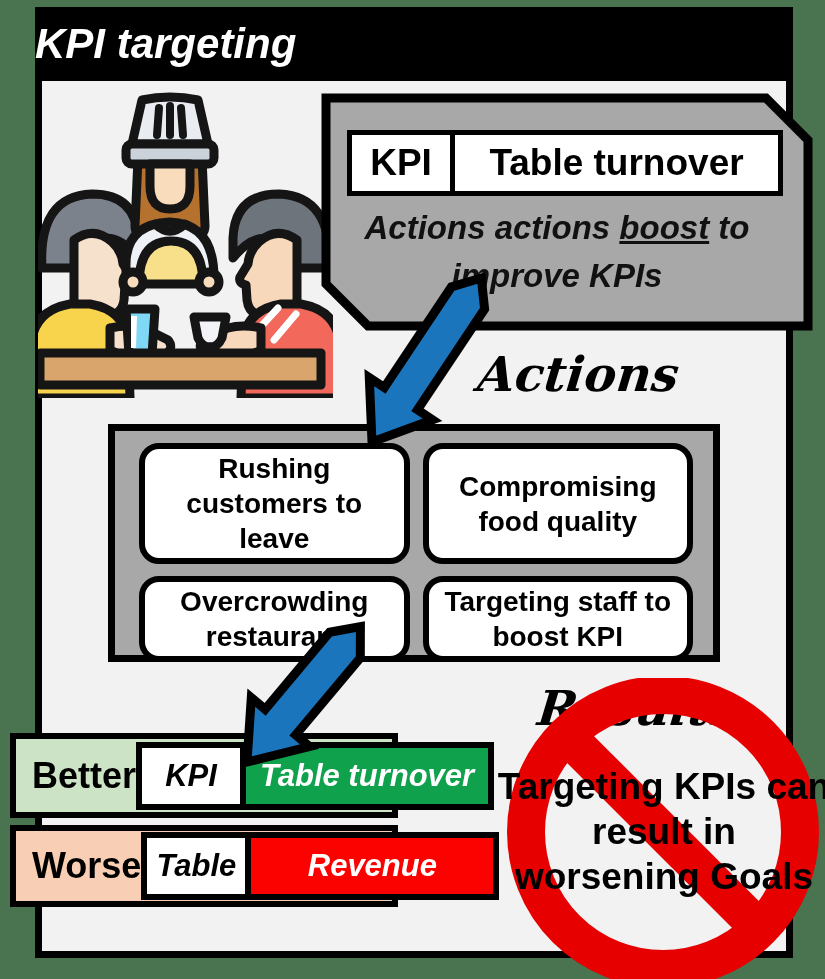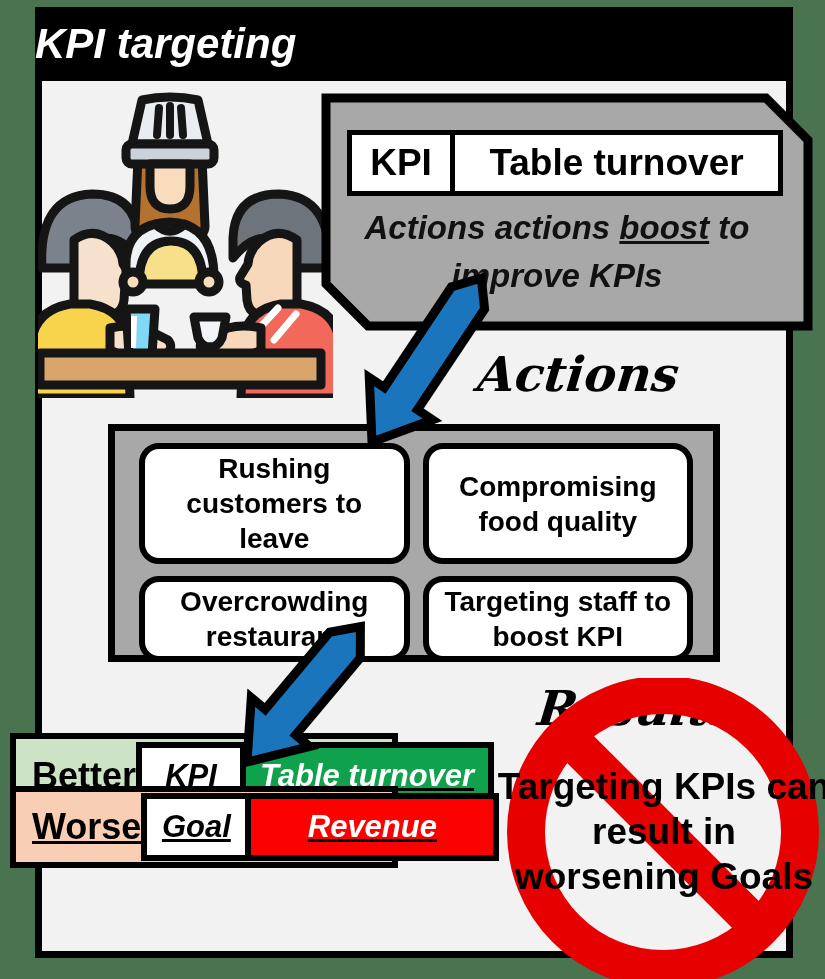--- a/index.html
+++ b/index.html
@@ -25,23 +25,23 @@
   .lbl-actions { left:478px; top:346px; }
   .lbl-results { left:538px; top:680px; }
 
   .actions-box { position:absolute; left:108px; top:424px; width:612px; height:238px; background:var(--gray,#a8a8a8);
                  border:7px solid #000; box-sizing:border-box; display:grid; grid-template-columns:1fr 1fr;
                  gap:12px 13px; padding:12px 20px 14px 24px; }
   .pill { background:#fff; border:6px solid #000; border-radius:20px; display:flex; align-items:center; justify-content:center;
           text-align:center; font-size:28px; font-weight:bold; line-height:1.25; padding:2px 6px; box-sizing:border-box; }
 
   .result-row { position:absolute; left:10px; width:388px; border:6px solid #000; box-sizing:border-box;
-                display:flex; align-items:center; padding:0 12px 0 16px;text-decoration:underline; }
+                display:flex; align-items:center; padding:0 12px 0 16px; }
   .row-better { top:733px; height:85px; background:var(--better-bg,#cde3c6); }
-  .row-worse  { top:786px; height:82px; background:var(--worse-bg,#f8cfb5); }
+  .row-worse  { top:825px; height:82px; background:var(--worse-bg,#f8cfb5); }
   .result-label { font-size:36px; font-weight:bold; color:#000; }
   .result-table { margin-left:auto; height:56px; border:6px solid #000; display:flex; background:#fff; }
   .result-table .key { width:98px; display:flex; align-items:center; justify-content:center;
                        font-size:31px; font-weight:bold; font-style:italic; background:#fff; border-right:6px solid #000; }
   .result-table .val { width:242px; display:flex; align-items:center; justify-content:center;
                        font-size:31px; font-weight:bold; font-style:italic; color:#fff; }
   .val-kpi  { background:var(--kpi-green,#0fa14c); }
   .val-goal { background:var(--goal-red,#fb0200);text-align:center; }
 
   .arrows-overlay { position:absolute; left:0; top:0; width:825px; height:979px; pointer-events:none; }
@@ -114,21 +114,21 @@
   <div class="result-row row-better">
     <span class="result-label">Better</span>
     <div class="result-table">
       <div class="key">KPI</div>
       <div class="val val-kpi">Table turnover</div>
     </div>
   </div>
   <div class="result-row row-worse">
     <span class="result-label">Worse</span>
     <div class="result-table">
-      <div class="key">Goal</div>
+      <div class="key">Table</div>
       <div class="val val-goal">Revenue</div>
     </div>
   </div>
 
   <svg class="arrows-overlay" viewBox="0 0 825 979">
     <polygon points="481.3,278 484.6,309.1 417.5,409.8 432.5,419.8 372,442 369.3,377.6 384.3,387.6 451.4,286.9" style="fill:var(--arrow-blue,#1b75bc)" stroke="#000" stroke-width="9" stroke-linejoin="miter"></polygon>
     <polygon points="360.4,626.6 360.3,657.8 295.7,734.9 309.5,746.5 247,762 251.3,697.7 265.1,709.3 329.7,632.2" style="fill:var(--arrow-blue,#1b75bc)" stroke="#000" stroke-width="9" stroke-linejoin="miter"></polygon>
   </svg>
 
   <div class="script-label lbl-actions">Actions</div>

